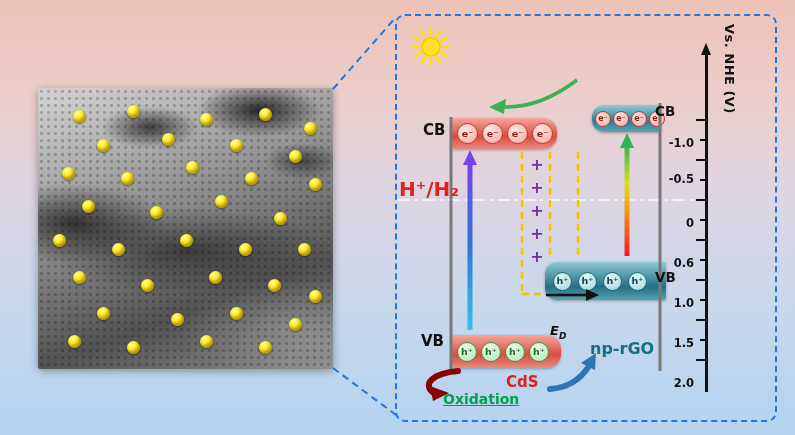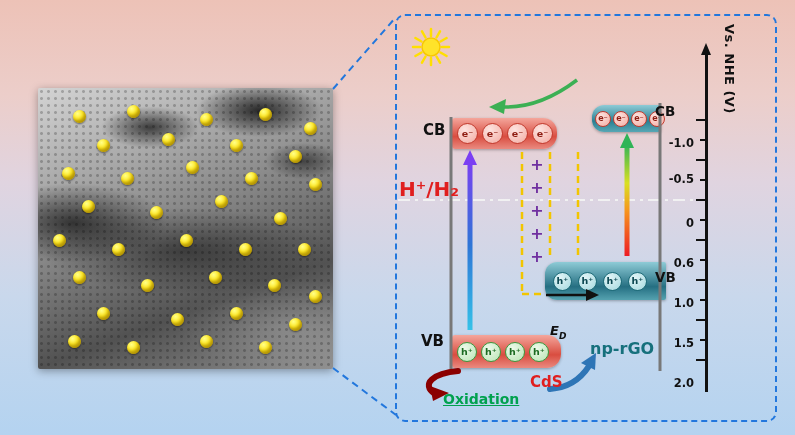--- a/index.html
+++ b/index.html
@@ -51,21 +51,21 @@
   .h-teal{width:17px;height:17px;font-size:9.5px;color:#0b4751;border:1.6px solid #1d6b78;
     background:radial-gradient(circle at 35% 30%, #e2f5f7, #a3d8de);}
   
   .lbl{position:absolute;font-weight:700;white-space:nowrap;}
   .lbl-photocatalysis{left:453px;top:60px;font-size:15px;color:#00a14e;}
   .lbl-h2{left:399px;top:177px;font-size:20px;color:#e01f1f;}
   .lbl-cb-left{left:423px;top:121px;font-size:15px;color:#111;}
   .lbl-vb-left{left:421px;top:332px;font-size:15px;color:#111;}
   .lbl-cb-right{left:655px;top:103px;font-size:13.5px;color:#111;}
   .lbl-vb-right{left:655px;top:269px;font-size:13.5px;color:#111;}
-  .lbl-cds{left:530px;top:373px;font-size:15px;color:#e01f1f;}
+  .lbl-cds{left:506px;top:373px;font-size:15px;color:#e01f1f;}
   .lbl-rgo{left:590px;top:339px;font-size:16px;color:#16707c;}
   .lbl-oxidation{left:443px;top:391px;font-size:14px;color:#00a14e;text-decoration:underline;}
   .lbl-ed{left:550px;top:283px;font-size:13px;color:#111;font-style:italic;margin-top:40px;}
   .lbl-ed sub{font-size:9px;font-style:italic;}
   
   .plus-col{position:absolute;left:528px;top:157px;width:18px;display:flex;flex-direction:column;gap:7px;align-items:center;
     color:#7030a0;font-size:16px;font-weight:700;line-height:1;}
   
   .axis-layer{position:absolute;inset:0;pointer-events:none;}
   .axis-line{position:absolute;left:705px;top:54px;width:2.5px;height:338px;background:#111;}

